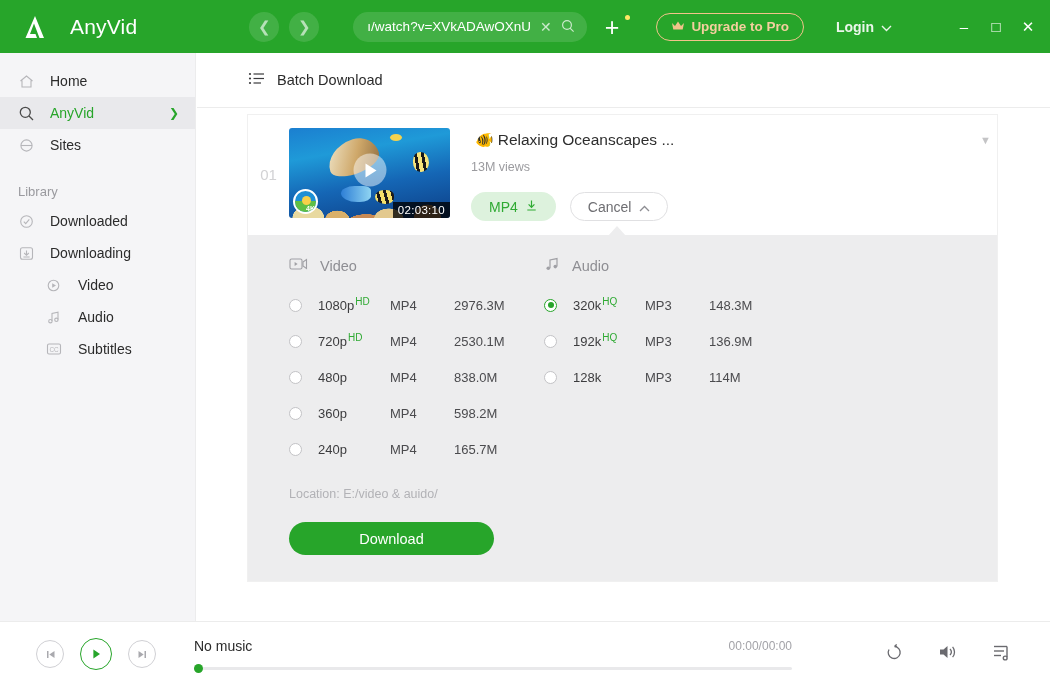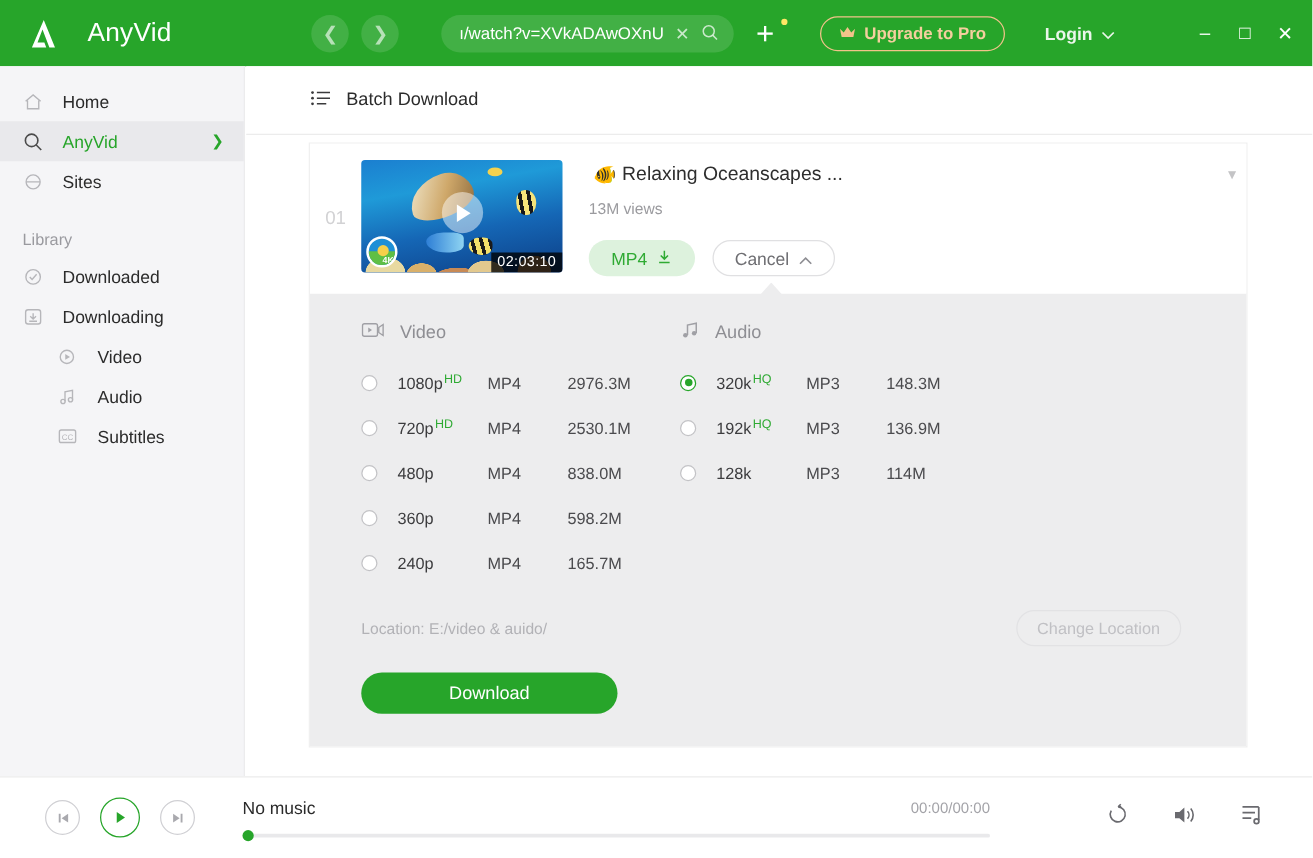--- a/index.html
+++ b/index.html
@@ -218,21 +218,21 @@
   .radio.on { border-color: #27a52a; background: #ffffff; }
   .radio.on::after {
     content: ""; position: absolute; left: 2.5px; top: 2.5px;
     width: 6px; height: 6px; border-radius: 50%; background: #27a52a;
   }
   .qual { margin-left: 16px; color: #3c3c3e; width: 72px; position: relative; }
   .tag { color: #2faa33; font-size: 10px; vertical-align: super; margin-left: 1px; }
   .fmt { color: #4b4b4e; width: 64px; }
   .size { color: #4b4b4e; }
   .loc-row {
-    display: flex; align-items: center; padding-left: 41px;
+    display: flex; padding-left: 41px;
     margin-top: 20px; padding-right: 52px; gap: 28px;
   }
   .loc-text { color: #b2b2b6; font-size: 12.5px; }
   .loc-btn {
     margin-left: auto; border: 1px solid #e2e2e4; border-radius: 15px;
     color: #c0c0c4; font-size: 13px; padding: 6px 16px; background: #ededee;
   }
   .dl-wrap { padding: 21px 0 26px 41px; }
   .dl-btn {
     width: 205px; height: 33px; border-radius: 17px; background: #27a52a;
@@ -560,21 +560,20 @@
               <span class="radio"></span>
               <span class="qual"><span>128k</span><span class="tag"></span></span>
               <span class="fmt">MP3</span>
               <span class="size">114M</span>
             </div>
           </div>
         </div>
 
         <div class="loc-row">
           <span class="loc-text">Location: E:/video &amp; auido/</span>
-          <span class="loc-btn">Change Location</span>
         </div>
 
         <div class="dl-wrap">
           <div class="dl-btn">Download</div>
         </div>
       </div>
     </div>
   </div>
 
   <div class="player">

